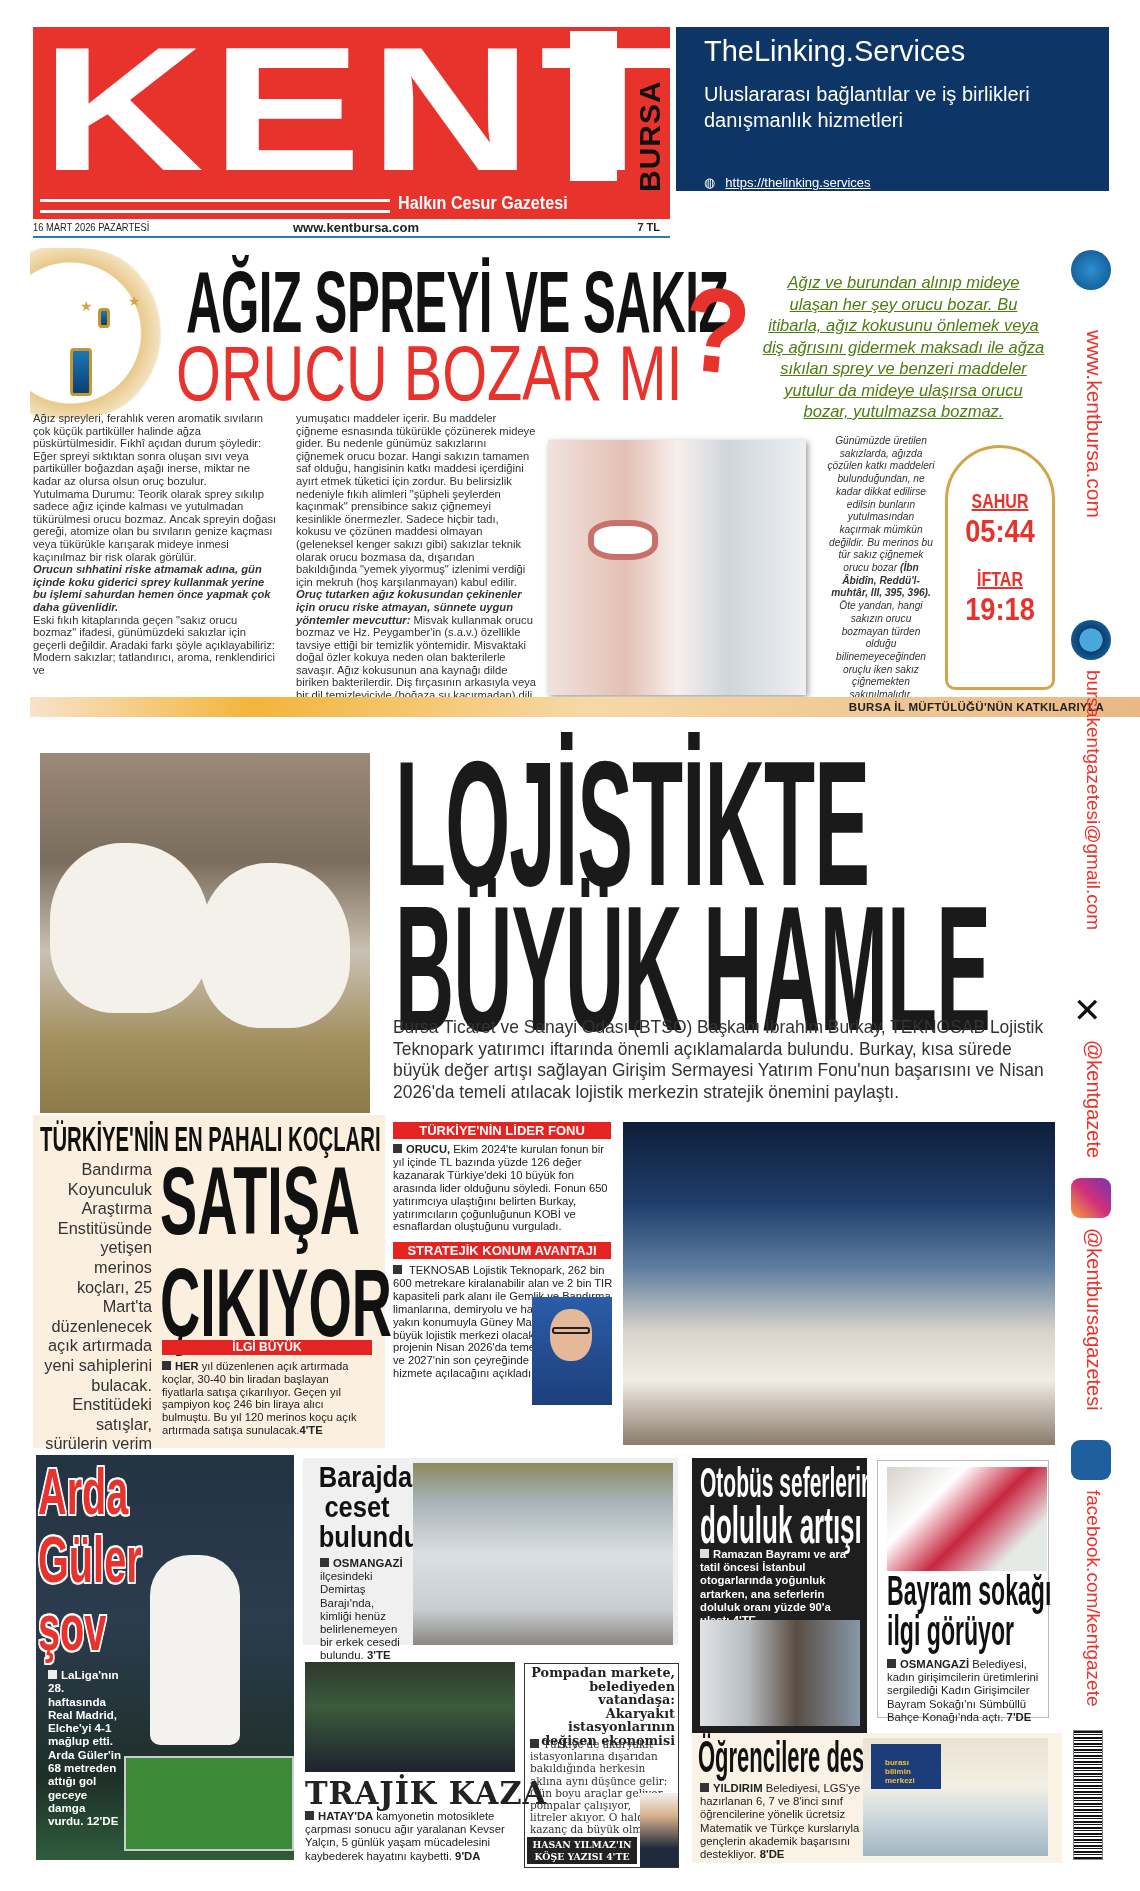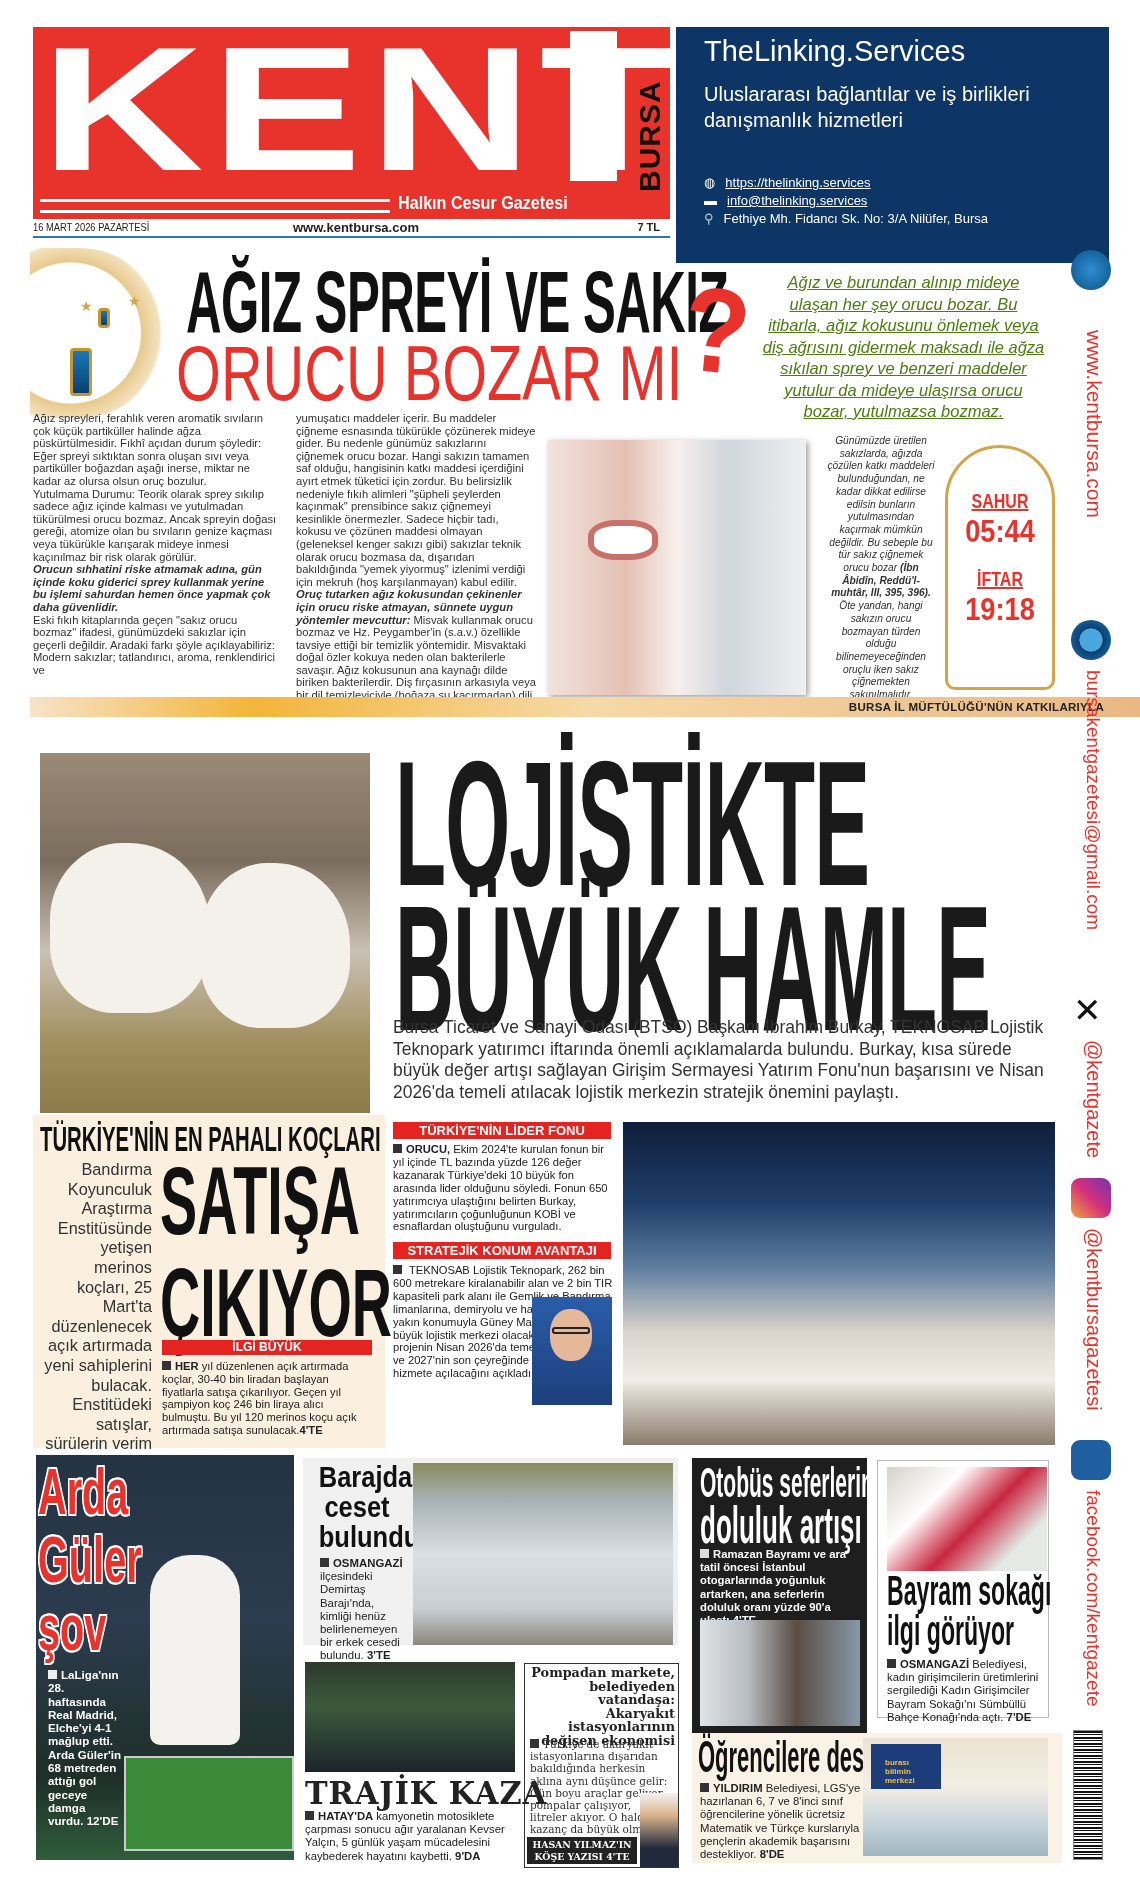--- a/index.html
+++ b/index.html
@@ -11,21 +11,21 @@
 #mast .kent{position:absolute;left:8px;top:-6px;font-size:176px;font-weight:bold;color:#fff;letter-spacing:6px;font-family:"Liberation Sans",sans-serif;transform:scaleX(1.28);transform-origin:left top;line-height:1}
 #mast .whiteblk{position:absolute;left:537px;top:4px;width:47px;height:150px;background:#fff}
 #mast .bursa{position:absolute;left:600px;top:165px;transform:rotate(-90deg);transform-origin:left top;font-size:30px;font-weight:900;color:#111;letter-spacing:1px}
 #mast .lines{position:absolute;left:7px;top:172px;width:350px;height:14px;border-top:3px solid #fff;border-bottom:3px solid #fff}
 #mast .slogan{position:absolute;left:365px;top:165px;color:#fff;font-size:19px;font-weight:bold;transform:scaleX(.85);transform-origin:left top;white-space:nowrap}
 #dateline{left:33px;top:219px;width:637px;height:19px;border-bottom:2px solid #2b7bb0;font-size:11px}
 #dateline .d{position:absolute;left:0;top:2px;transform:scaleX(.85);transform-origin:left top}
 #dateline .w{position:absolute;left:260px;top:1px;font-weight:bold;font-size:13px}
 #dateline .p{position:absolute;right:10px;top:2px;font-weight:bold}
 
-#ad{left:676px;top:27px;width:433px;height:236px;background:#0d3566;color:#fff}
+#ad{left:676px;top:27px;width:433px;height:164px;background:#0d3566;color:#fff}
 #ad .t{position:absolute;left:28px;top:8px;font-size:29px}
 #ad .s{position:absolute;left:28px;top:54px;font-size:20px;line-height:26px;width:390px}
 #ad .row{position:absolute;left:28px;font-size:13px;display:flex;align-items:center;gap:10px}
 #ad .row a{color:#fff;text-decoration:underline}
 
 #ornament{left:30px;top:248px;width:135px;height:170px;border-radius:0 90px 90px 0;background:radial-gradient(circle at 30% 50%,#fff 55%,#e9c98c 56%,#f3e2bf 70%,#fff 72%)}
 .lantern{position:absolute;width:18px;height:40px;background:linear-gradient(#1a78b8,#0a3f70);border:3px solid #c8952e;border-radius:4px}
 #h1a{left:186px;top:258px;font-size:88px;color:#111;font-weight:900;transform:scaleX(.56);letter-spacing:-1px;line-height:1}
 #h1b{left:176px;top:334px;font-size:78px;color:#e8322c;font-weight:normal;transform:scaleX(.74);line-height:1}
 #qmark{left:680px;top:270px;font-size:120px;color:#e8322c;font-weight:900;line-height:1;transform:scaleX(.9) rotate(6deg)}
@@ -155,21 +155,21 @@
 </div>
 <div id="col2" class="abs body">
   <span>yumuşatıcı maddeler içerir. Bu maddeler çiğneme esnasında tükürükle çözünerek mideye gider. Bu nedenle günümüz sakızlarını çiğnemek orucu bozar. Hangi sakızın tamamen saf olduğu, hangisinin katkı maddesi içerdiğini ayırt etmek tüketici için zordur. Bu belirsizlik nedeniyle fıkıh alimleri "şüpheli şeylerden kaçınmak" prensibince sakız çiğnemeyi kesinlikle önermezler. Sadece hiçbir tadı, kokusu ve çözünen maddesi olmayan (geleneksel kenger sakızı gibi) sakızlar teknik olarak orucu bozmasa da, dışarıdan bakıldığında "yemek yiyormuş" izlenimi verdiği için mekruh (hoş karşılanmayan) kabul edilir.</span>
   <b><i>Oruç tutarken ağız kokusundan çekinenler için orucu riske atmayan, sünnete uygun yöntemler mevcuttur:</i></b>
   <span>Misvak kullanmak orucu bozmaz ve Hz. Peygamber'in (s.a.v.) özellikle tavsiye ettiği bir temizlik yöntemidir. Misvaktaki doğal özler kokuya neden olan bakterilerle savaşır. Ağız kokusunun ana kaynağı dilde biriken bakterilerdir. Diş fırçasının arkasıyla veya bir dil temizleyiciyle (boğaza su kaçırmadan) dili temizlemek çok etkilidir.</span>
 </div>
 <div id="photo1" class="abs">
   <div class="teeth"></div>
 </div>
 <div id="col3" class="abs">
-  <span>Günümüzde üretilen sakızlarda, ağızda çözülen katkı maddeleri bulunduğundan, ne kadar dikkat edilirse edilsin bunların yutulmasından kaçırmak mümkün değildir. Bu sebeple bu tür sakız çiğnemek orucu bozar</span>
+  <span>Günümüzde üretilen sakızlarda, ağızda çözülen katkı maddeleri bulunduğundan, ne kadar dikkat edilirse edilsin bunların yutulmasından kaçırmak mümkün değildir. Bu merinos bu tür sakız çiğnemek orucu bozar</span>
   <b>(İbn Âbidîn, Reddü'l-muhtâr, III, 395, 396).</b>
   <span>Öte yandan, hangi sakızın orucu bozmayan türden olduğu bilinemeyeceğinden oruçlu iken sakız çiğnemekten sakınılmalıdır.</span>
 </div>
 <div id="timebox" class="abs">
   <div class="lab">SAHUR</div>
   <div class="tm">05:44</div>
   <div class="lab" style="margin-top:18px">İFTAR</div>
   <div class="tm">19:18</div>
 </div>
 <div id="ribbon" class="abs">

